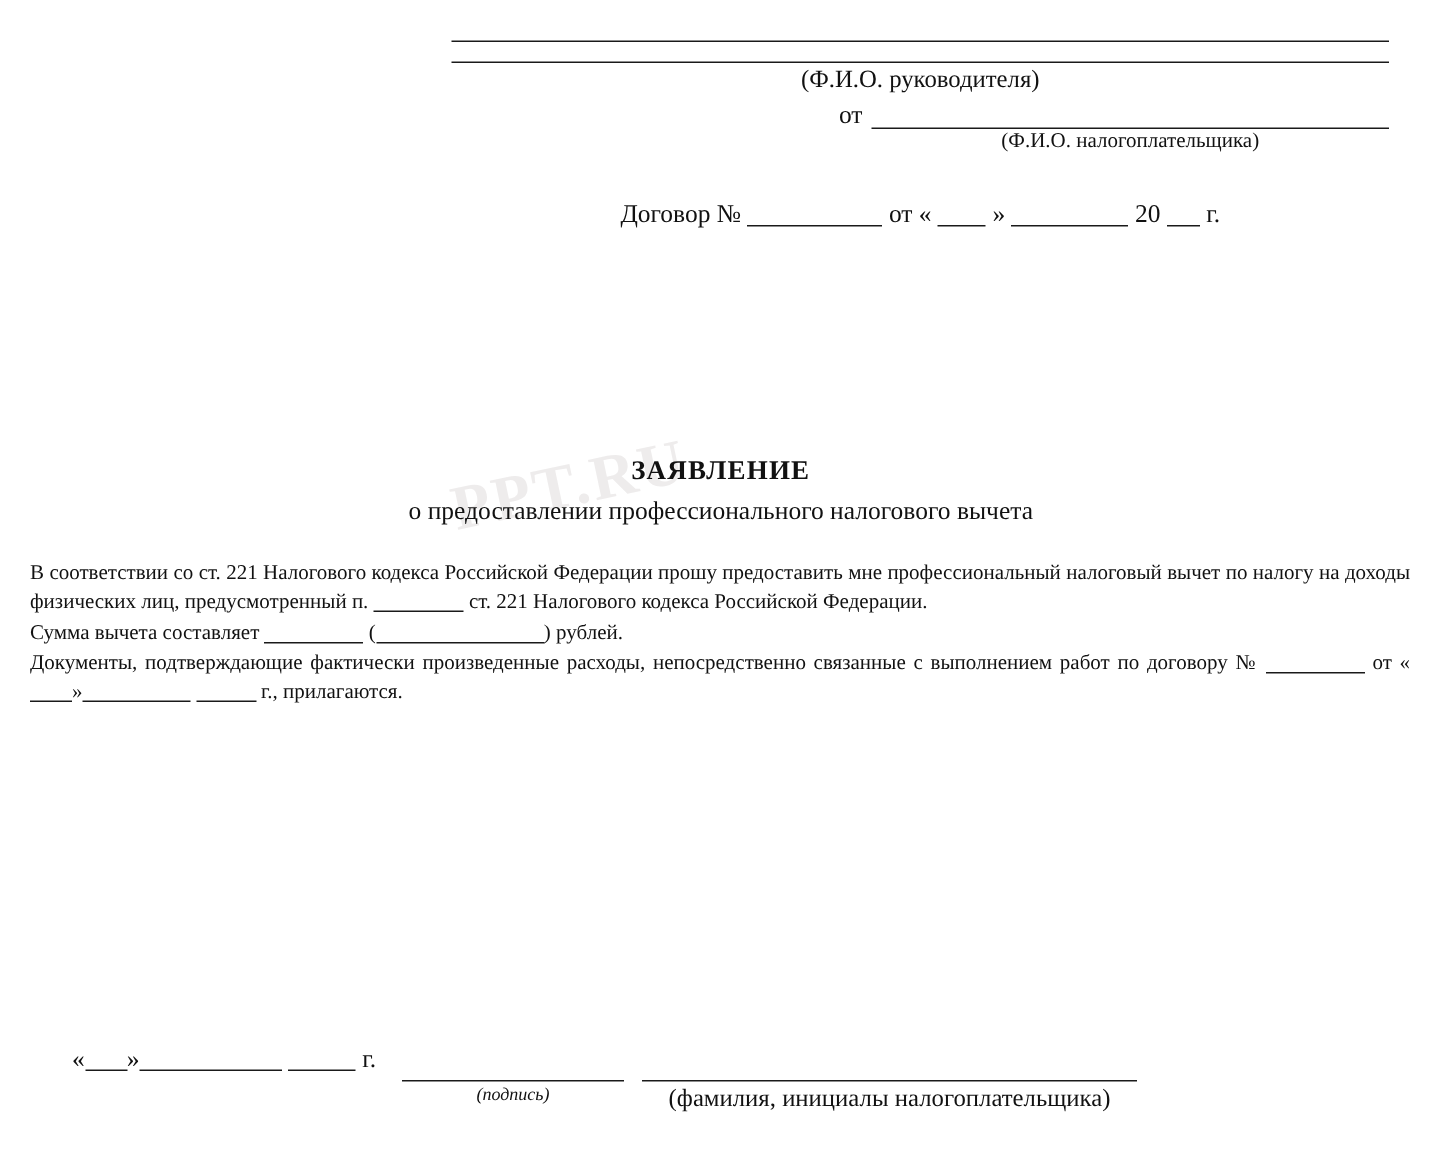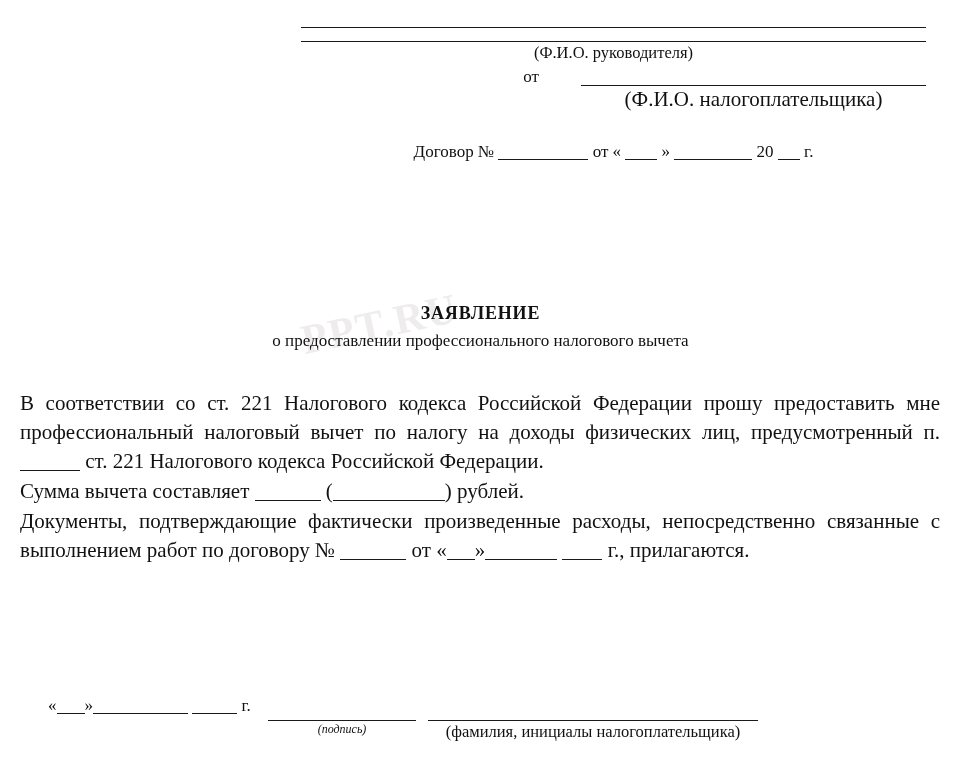--- a/index.html
+++ b/index.html
@@ -59,38 +59,37 @@
     text-align: center;
     margin-top: 1px;
     margin-bottom: 5px;
     white-space: nowrap;
   }
   .ot-row {
     display: flex;
     align-items: flex-end;
     justify-content: flex-end;
     width: 100%;
-    gap: 36px;
   }
   .ot-label {
     font-size: 17px;
     padding-right: 6px;
     line-height: 1;
     padding-bottom: 1px;
   }
   .ot-rule {
     border-bottom: 1px solid #1a1a1a;
     height: 13px;
     width: 345px;
   }
   .caption-right {
     text-align: center;
     width: 345px;
     margin-left: auto;
-    font-size: 21px;
+    font-size: 14px;
     margin-top: 1px;
     white-space: nowrap;
   }
 
   .contract-row {
     margin-top: 30px;
     text-align: center;
     font-size: 17px;
     white-space: nowrap;
   }
@@ -122,23 +121,22 @@
     font-size: 17px;
     margin-top: 7px;
   }
 
   
   .body-text {
     position: absolute;
     left: 20px;
     top: 373px;
     width: 920px;
-    font-size: 21px;
+    font-size: 14px;
     line-height: 1.38;
-    margin-top: 16px;
   }
   .para-justify {
     text-align: justify;
     text-justify: inter-word;
   }
   .para {
     margin: 0;
   }
   .para + .para { margin-top: 1px; }
 

